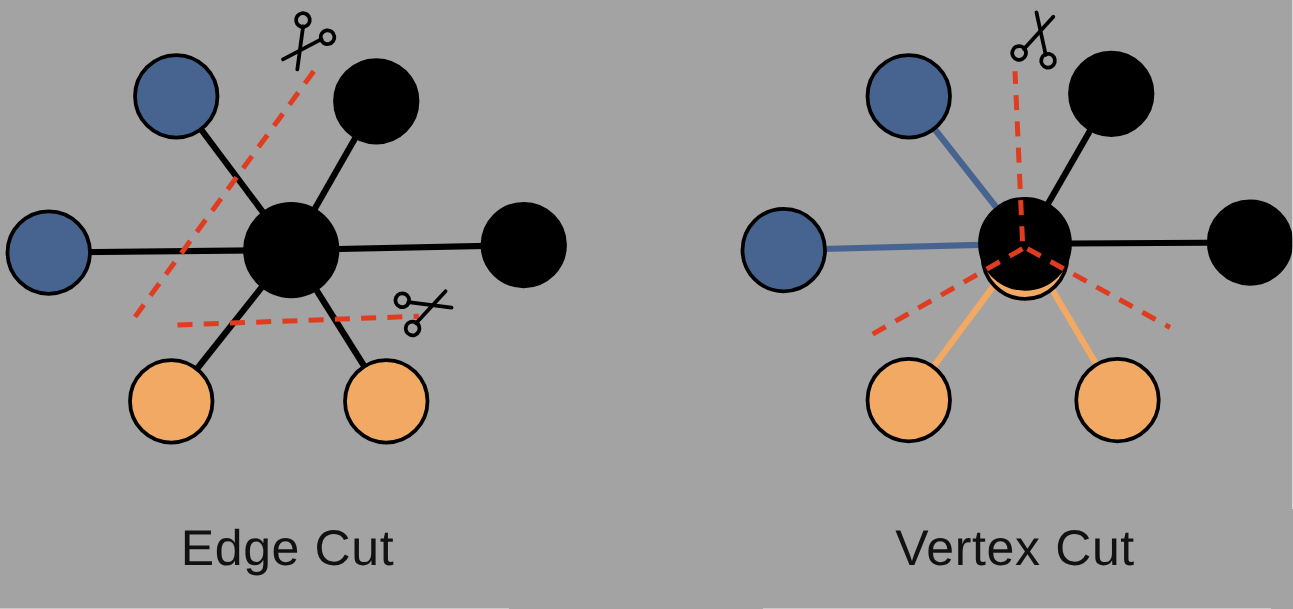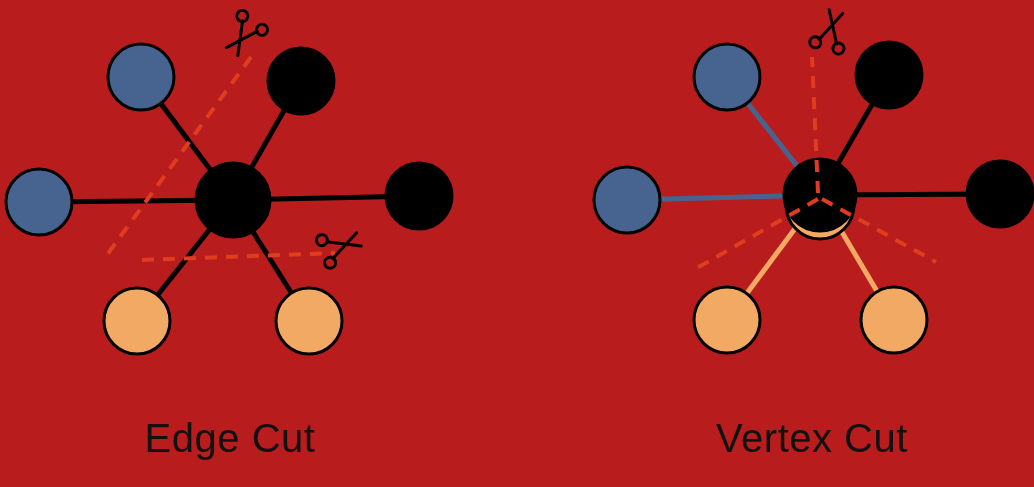--- a/index.html
+++ b/index.html
@@ -4,21 +4,21 @@
 <style>
   html, body {
     margin: 0;
     padding: 0;
     background: #ffffff;
   }
   .canvas {
     position: relative;
     width: 1034px;
     height: 487px;
-    background: #b91c1c;
+    background: #a3a3a3;
     overflow: hidden;
   }
   svg { display: block; }
   .panel-label {
     font-family: "Liberation Sans", sans-serif;
     font-size: 40px;
     font-weight: 400;
     letter-spacing: 0.5px;
     fill: #111111;
     text-anchor: middle;

